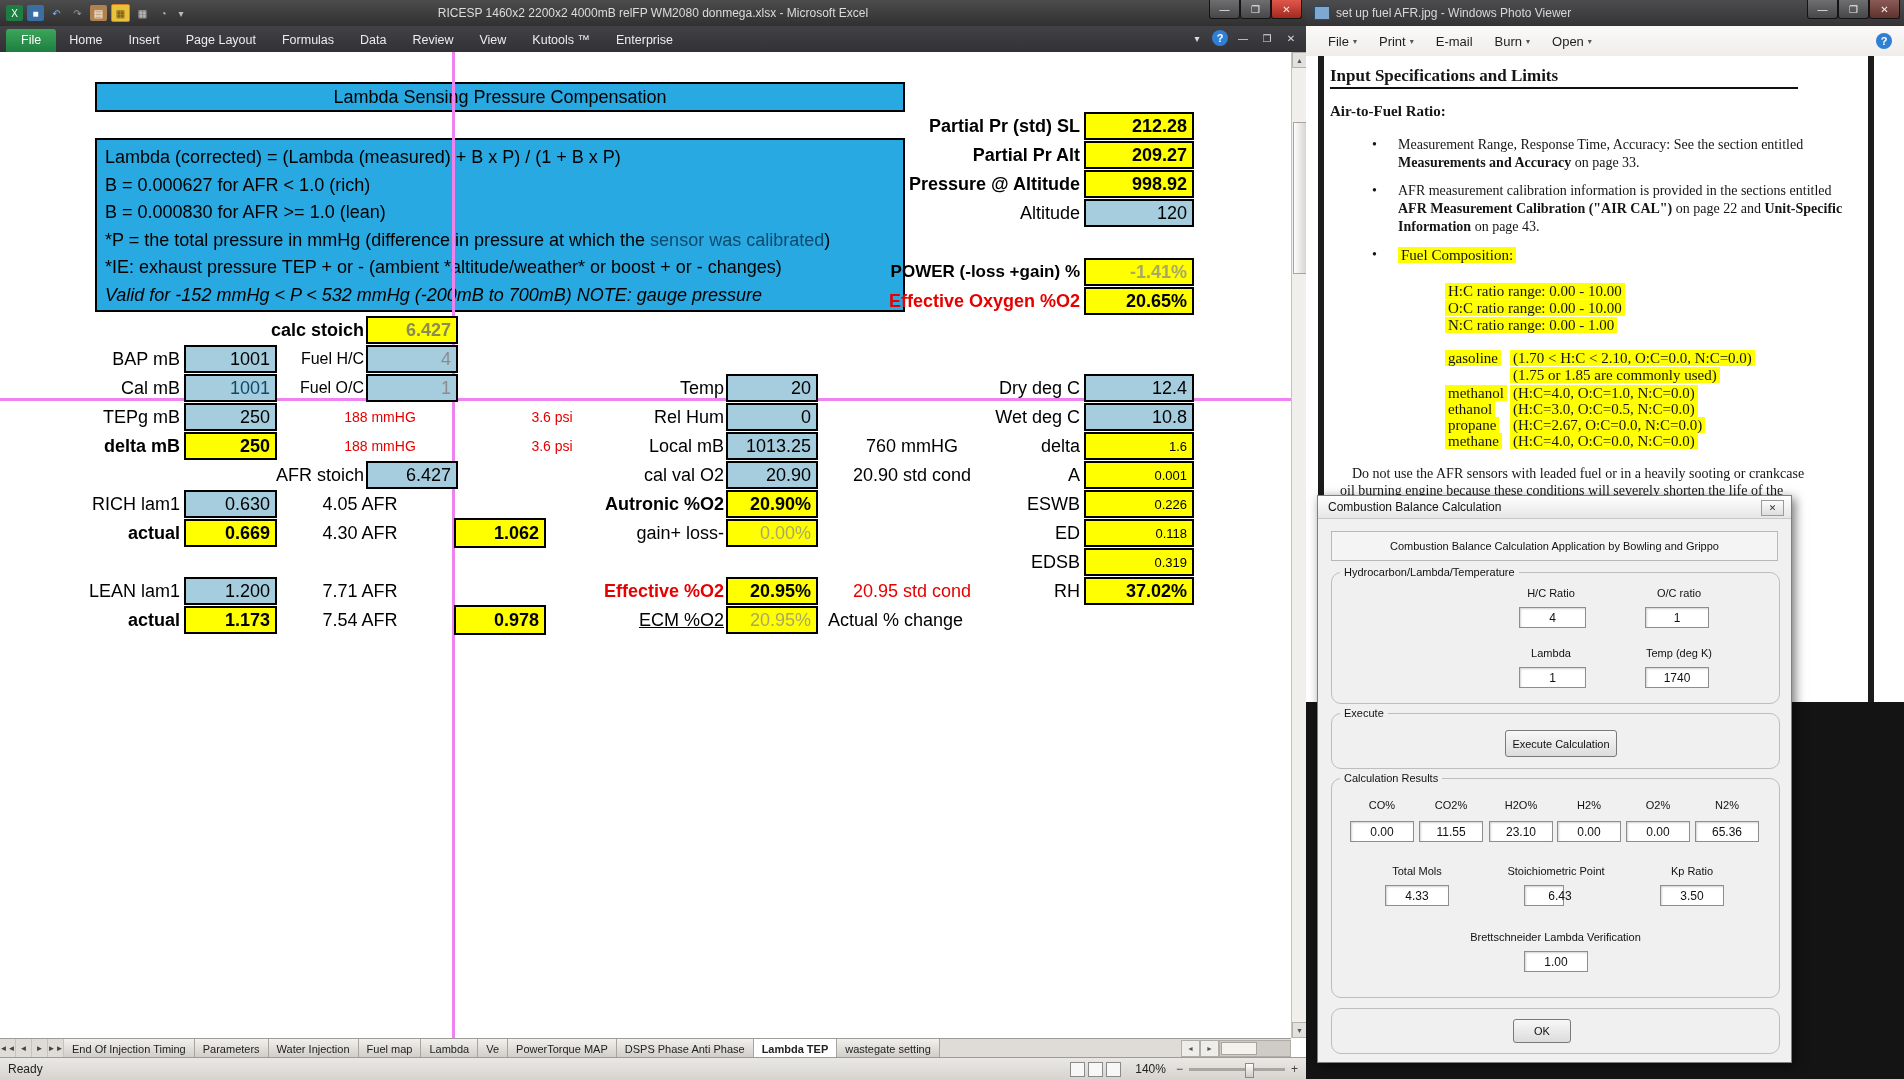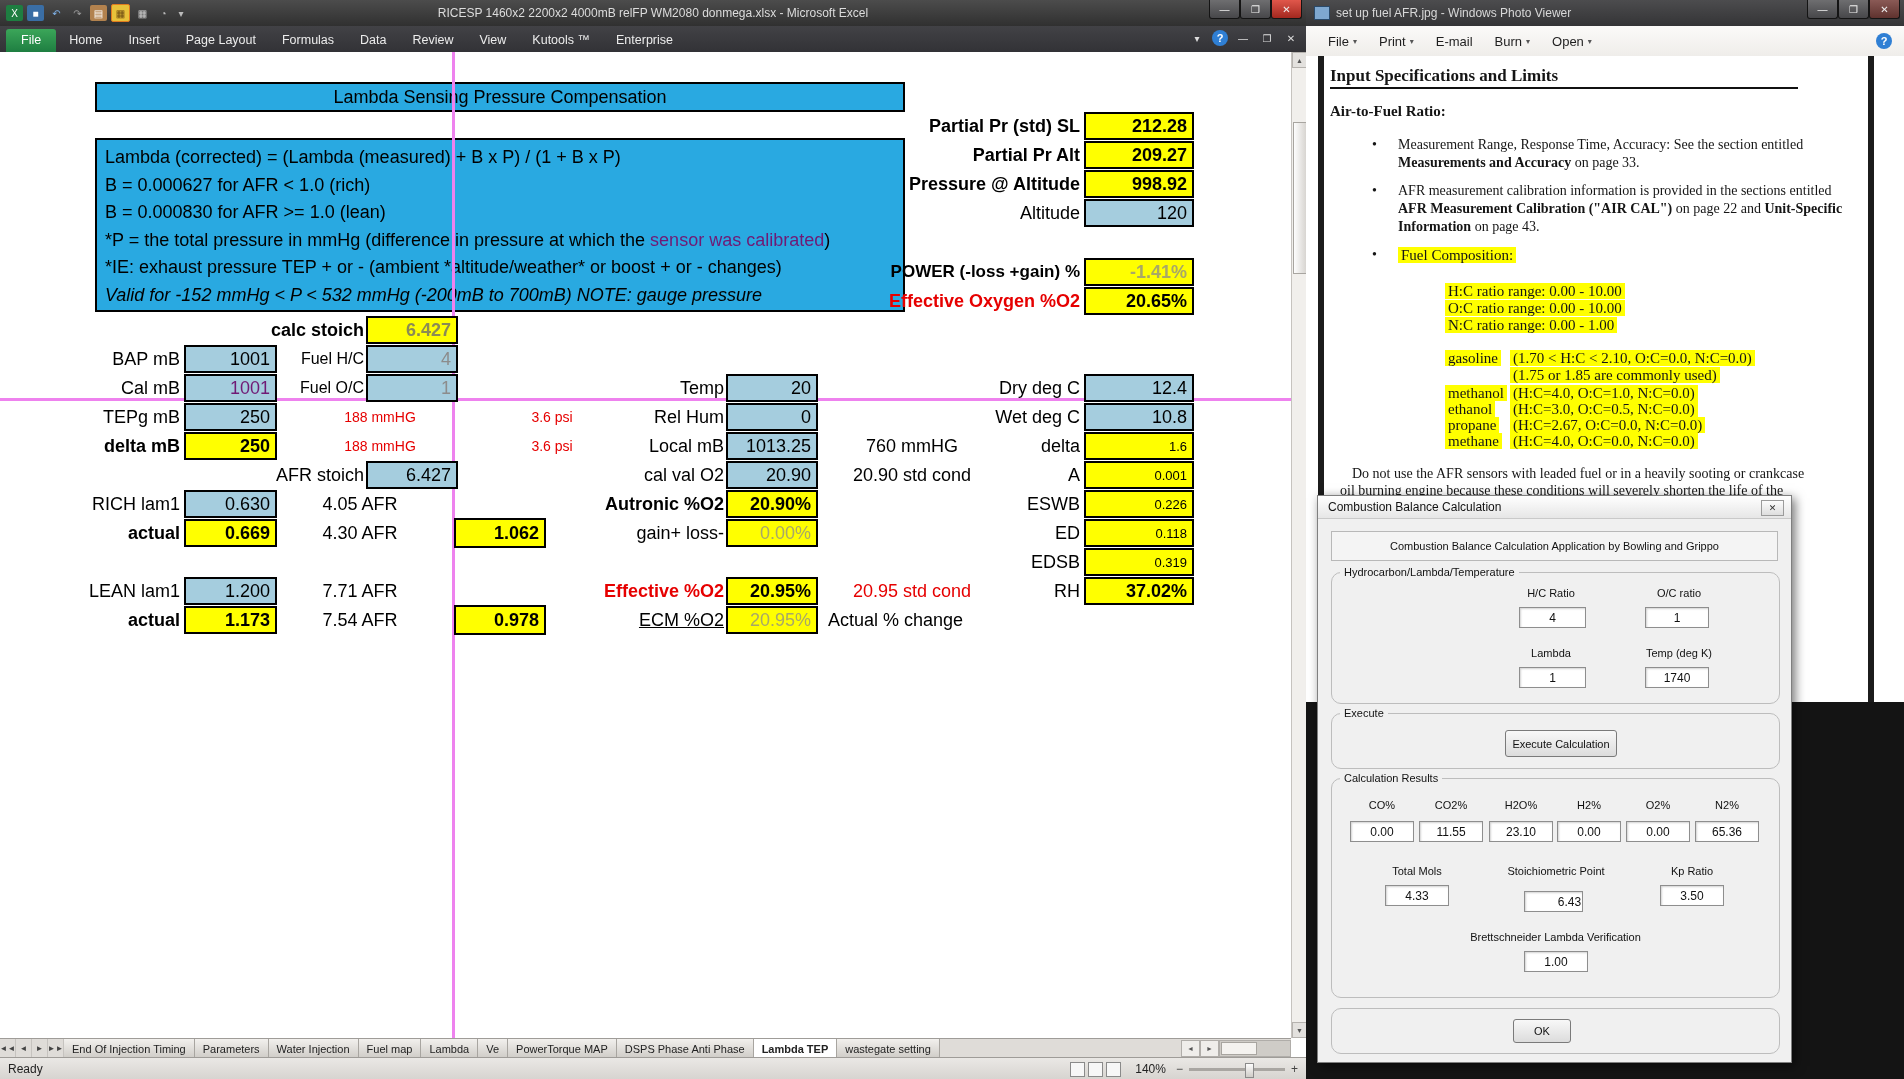--- a/index.html
+++ b/index.html
@@ -23,21 +23,21 @@
   #sheet{position:absolute;left:0;top:52px;width:1291px;height:986px;background:#fff;overflow:hidden;}
   
   .lblR{position:absolute;height:28px;display:flex;align-items:center;justify-content:flex-end;font-size:18px;color:#000;padding-right:5px;white-space:nowrap;}
   .box{position:absolute;height:28px;border:2px solid #000;box-sizing:border-box;display:flex;align-items:center;justify-content:flex-end;padding-right:5px;font-size:18px;white-space:nowrap;}
   .blue{background:#a5cdde;}
   .yel{background:#ffff00;}
   .b{font-weight:bold;}
   .graytx{color:#8c8c8c;}
   .olive{color:#8b8b55;font-weight:bold;}
   .paleyel{color:#a8a868;}
-  .purple{color:#701a75;text-align:right;}
+  .purple{color:#0c4a6e;text-align:right;}
   .redtx{color:#e60000;}
   .smalltx{font-size:13px;}
   .ctr{justify-content:center;padding-right:0;}
   .cyanbox{position:absolute;background:#29a9e1;border:2px solid #000;box-sizing:border-box;}
   .magenta{position:absolute;background:#ee82ee;}
   
   #tabbar{position:absolute;left:0;top:1038px;width:1291px;height:19px;background:#dfdcd8;border-top:1px solid #9f9c98;display:flex;align-items:stretch;font-size:11px;}
   .tnav{width:15px;display:flex;align-items:center;justify-content:center;color:#444;font-size:8px;border-right:1px solid #c6c3bf;}
   .stab{padding:0 8px;display:flex;align-items:center;background:linear-gradient(#f2f0ed,#cfccc7);border-right:1px solid #a8a5a0;color:#222;white-space:nowrap;}
   .stab.active{background:#fff;font-weight:bold;}
@@ -393,21 +393,21 @@
       <div class="dbox" style="left:87px;top:42px;width:64px;">11.55</div>
       <div class="dbox" style="left:157px;top:42px;width:64px;">23.10</div>
       <div class="dbox" style="left:225px;top:42px;width:64px;">0.00</div>
       <div class="dbox" style="left:294px;top:42px;width:64px;">0.00</div>
       <div class="dbox" style="left:363px;top:42px;width:64px;">65.36</div>
 
       <div class="dlbl" style="left:23px;top:86px;width:124px;">Total Mols</div>
       <div class="dlbl" style="left:152px;top:86px;width:144px;">Stoichiometric Point</div>
       <div class="dlbl" style="left:298px;top:86px;width:124px;">Kp Ratio</div>
       <div class="dbox" style="left:53px;top:106px;width:64px;">4.33</div>
-      <div class="dbox" style="left:192px;top:112px;width:59px;padding-left:32px;">6.43</div>
+      <div class="dbox" style="left:192px;top:106px;width:40px;padding-left:32px;">6.43</div>
       <div class="dbox" style="left:328px;top:106px;width:64px;">3.50</div>
 
       <div class="dlbl" style="left:0;top:152px;width:447px;">Brettschneider Lambda Verification</div>
       <div class="dbox" style="left:192px;top:172px;width:64px;">1.00</div>
     </div>
 
     <div class="grp" style="left:13px;top:512px;width:447px;height:44px;">
       <div class="dbtn" style="left:181px;top:10px;width:58px;height:24px;">OK</div>
     </div>
   </div>

